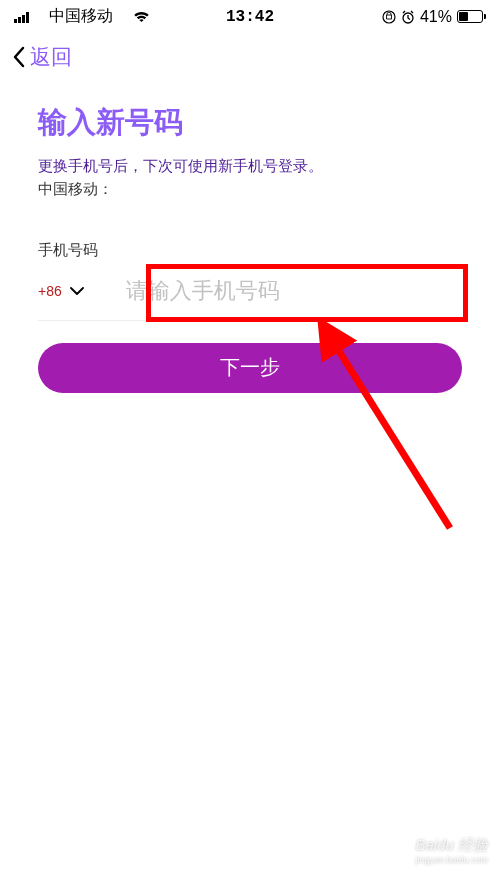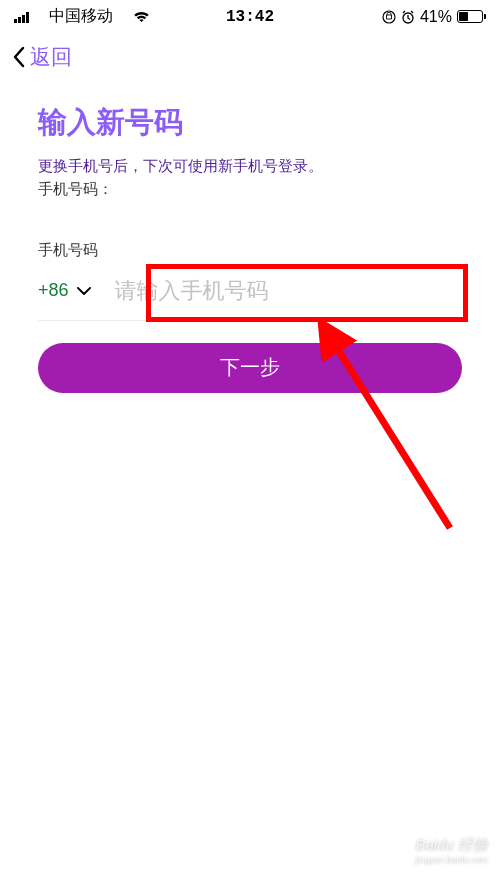--- a/index.html
+++ b/index.html
@@ -129,37 +129,37 @@
       align-items: center;
       margin-top: 10px;
       padding-bottom: 8px;
       border-bottom: 1px solid #eee;
       position: relative;
     }
     .country-code {
       display: flex;
       align-items: center;
       gap: 8px;
-      font-size: 18px;
-      color: #15803d;
+      font-size: 14px;
+      color: #b91c1c;
       padding: 8px 12px 8px 0;
       cursor: pointer;
     }
     .chevron-down {
       width: 14px;
       height: 8px;
     }
     .phone-input {
       flex: 1;
       border: none;
       outline: none;
       font-size: 22px;
       color: #000;
       padding: 8px 6px;
-      margin-left: 6px;
+      margin-left: 24px;
     }
     .phone-input::placeholder {
       color: #c2c2c2;
     }
     .red-box {
       position: absolute;
       border: 5px solid #ff0000;
       top: -6px;
       left: 108px;
       right: -6px;
@@ -242,21 +242,21 @@
     <svg class="chevron-left" viewBox="0 0 14 22">
       <polyline points="11,2 3,11 11,20" fill="none" stroke="#000" stroke-width="2.5" stroke-linecap="round" stroke-linejoin="round"></polyline>
     </svg>
     <span>返回</span>
   </div>
 </div>
 
 <div class="content">
   <h1 class="title">输入新号码</h1>
   <div class="subtitle">更换手机号后，下次可使用新手机号登录。</div>
-  <div class="current-label">手机号码：</div>
+  <div class="current-label">中国移动：</div>
 
   <div class="field-label">手机号码</div>
 
   <div class="phone-row">
     <div class="country-code">
       <span>+86</span>
       <svg class="chevron-down" viewBox="0 0 14 8">
         <polyline points="1,1 7,7 13,1" fill="none" stroke="#000" stroke-width="1.8" stroke-linecap="round" stroke-linejoin="round"></polyline>
       </svg>
     </div>

